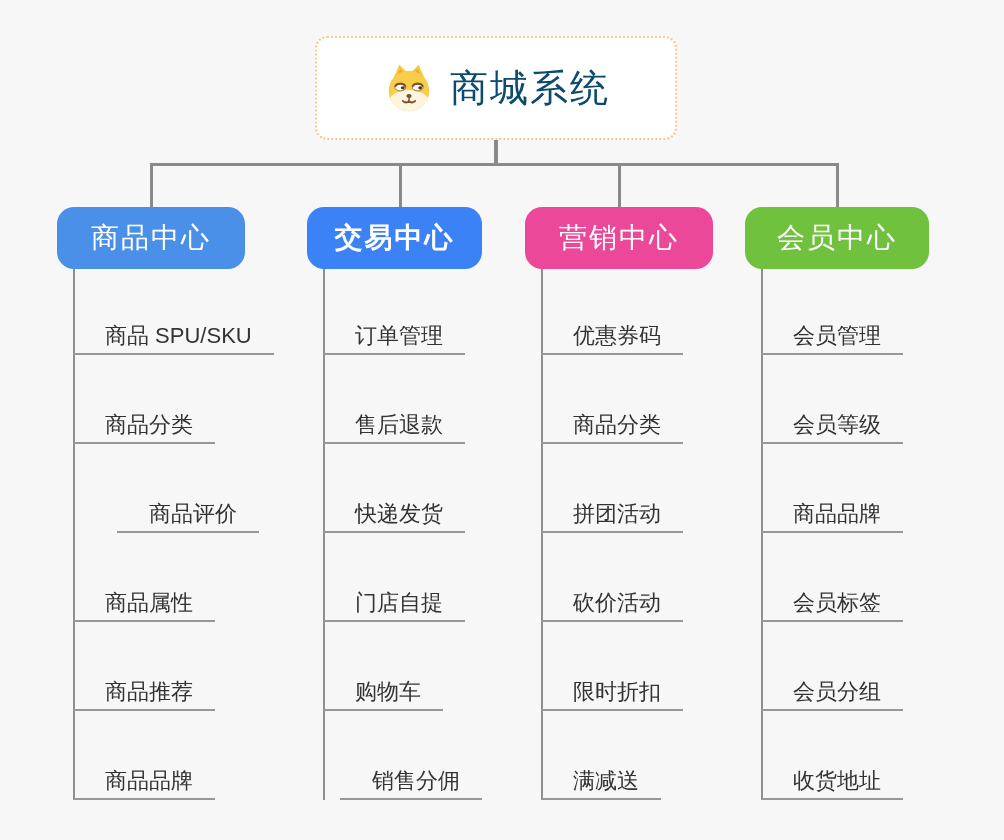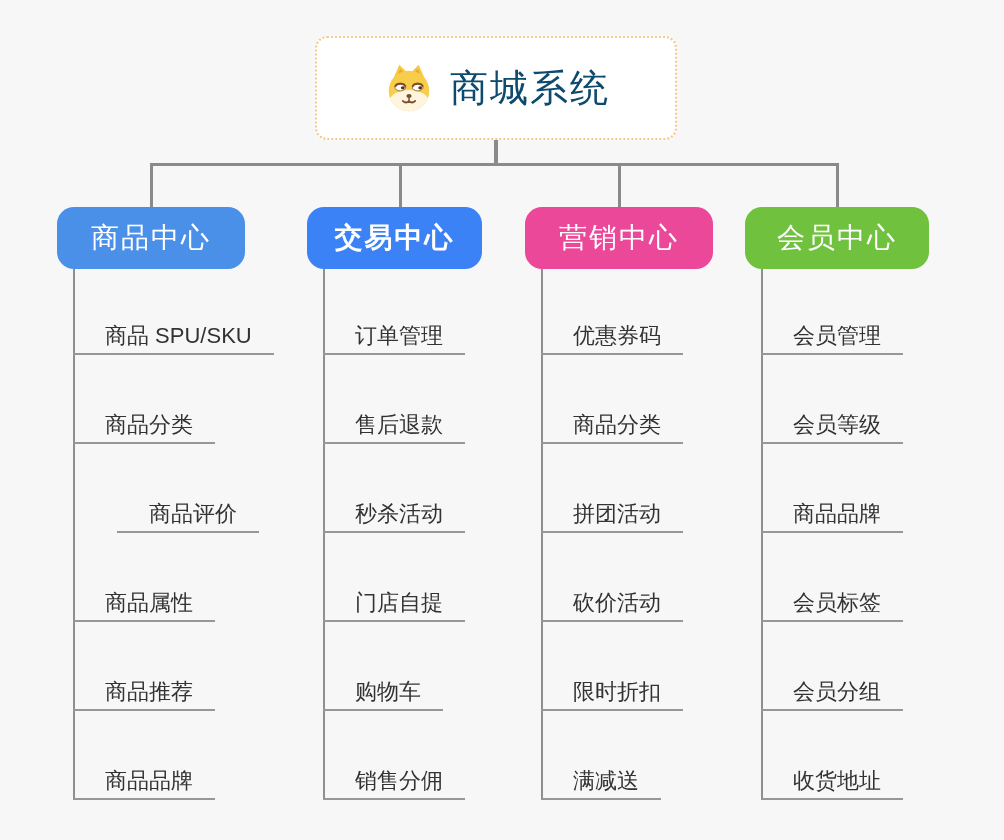--- a/index.html
+++ b/index.html
@@ -111,29 +111,29 @@
         <span>交易中心</span>
       </div>
       <div class="spine" style="left: 323px; top: 269px; height: 531px;"></div>
       <div class="leaf" style="left: 323px; top: 317px;">
         <span>订单管理</span>
       </div>
       <div class="leaf" style="left: 323px; top: 406px;">
         <span>售后退款</span>
       </div>
       <div class="leaf" style="left: 323px; top: 495px;">
-        <span>秒杀活动</span>
+        <span>快递发货</span>
       </div>
       <div class="leaf" style="left: 323px; top: 584px;">
         <span>门店自提</span>
       </div>
       <div class="leaf" style="left: 323px; top: 673px;">
         <span>购物车</span>
       </div>
-      <div class="leaf" style="left: 323px; top: 762px;">
+      <div class="leaf" style="left: 340px; top: 762px;">
         <span>销售分佣</span>
       </div>
       <div class="vline" style="left: 618px; top: 165px; width: 3px; height: 43px;"></div>
       <div class="branch-box" style="left: 525px; width: 188px; background: #ec4899;">
         <span>营销中心</span>
       </div>
       <div class="spine" style="left: 541px; top: 269px; height: 531px;"></div>
       <div class="leaf" style="left: 541px; top: 317px;">
         <span>优惠券码</span>
       </div>

